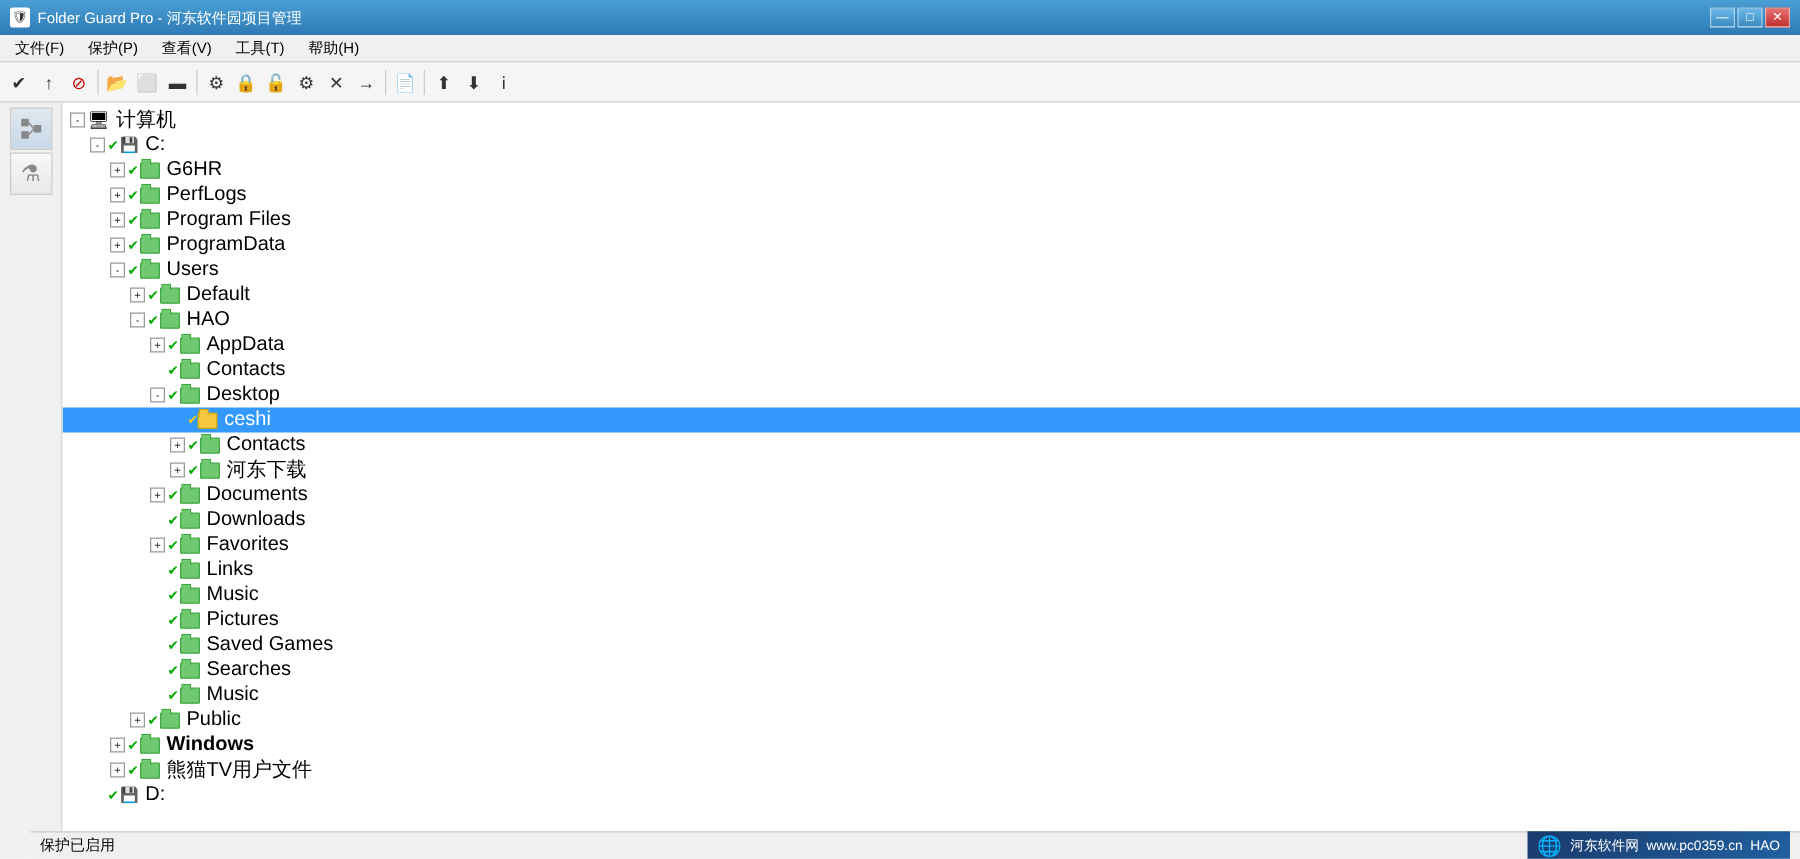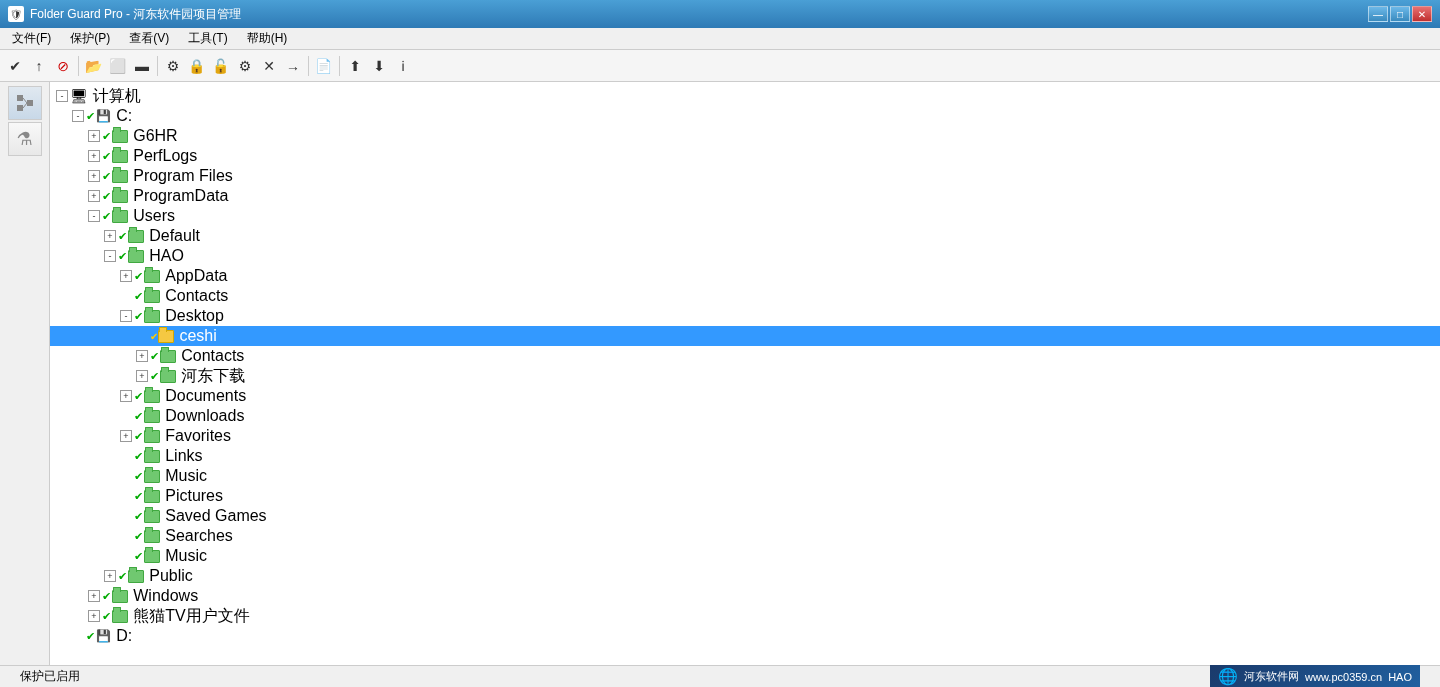--- a/index.html
+++ b/index.html
@@ -215,33 +215,34 @@
     }
     .folder-icon.green::before {
       background: #70c870;
       border-color: #40a840;
     }
 
     .node-label {
       font-size: 16px;
       padding-left: 2px;
     }
-    .node-label.bold { font-weight: normal; }
+    .node-label.bold { font-weight: bold; }
 
     
     .status-bar {
       background: #f0f0f0;
       border-top: 1px solid #ccc;
-      padding: 2px 20px;
+      padding: 2px 8px;
       font-size: 12px;
       height: 22px;
       display: flex;
       align-items: center;
       justify-content: space-between;
       flex-shrink: 0;
+      margin-left: 24px;
     }
     .status-right {
       display: flex;
       align-items: center;
       gap: 4px;
     }
 
     
     .indent-0 { padding-left: 4px; }
     .indent-1 { padding-left: 20px; }

